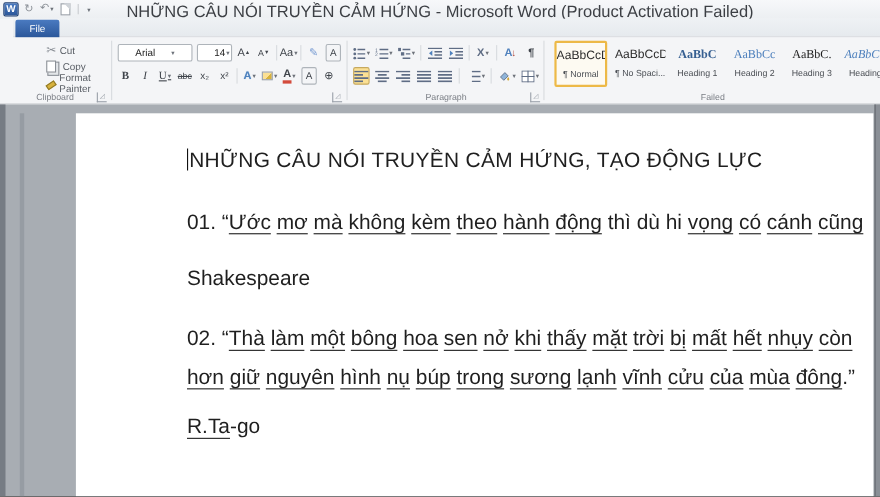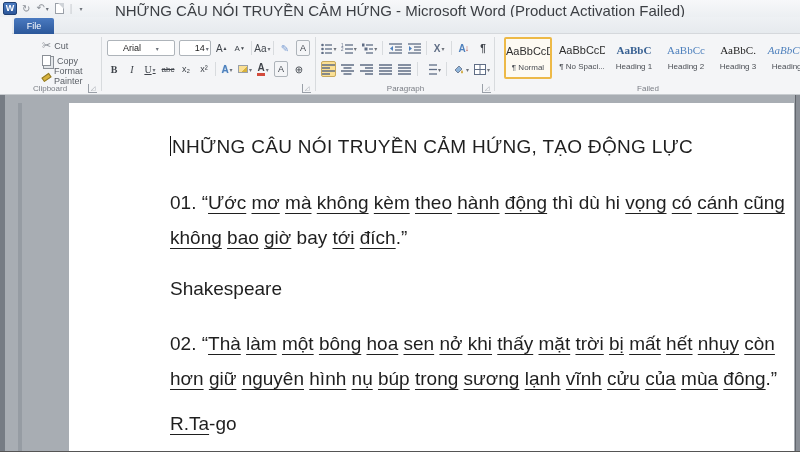--- a/index.html
+++ b/index.html
@@ -346,21 +346,20 @@
     </div>
   </div>
 
   <div class="docarea">
     <div class="leftedge"></div>
     <div class="pageshadow"></div>
     <div class="page">
       <div class="pagecontent">
         <div class="doc-line doc-title"><span class="cursor"></span><span><span>NHỮNG CÂU NÓI TRUYỀN CẢM HỨNG, TẠO ĐỘNG LỰC</span></span></div>
         <div class="doc-line" style="margin-top:21px;"><span><span>01. “</span><span class="misspell">Ước</span><span> </span><span class="misspell">mơ</span><span> </span><span class="misspell">mà</span><span> </span><span class="misspell">không</span><span> </span><span class="misspell">kèm</span><span> </span><span class="misspell">theo</span><span> </span><span class="misspell">hành</span><span> </span><span class="misspell">động</span><span> thì dù hi </span><span class="misspell">vọng</span><span> </span><span class="misspell">có</span><span> </span><span class="misspell">cánh</span><span> </span><span class="misspell">cũng</span></span></div>
-        <div class="doc-line"><span><span class="misspell">không</span><span> </span><span class="misspell">bao</span><span> </span><span class="misspell">giờ</span><span> bay </span><span class="misspell">tới</span><span> </span><span class="misspell">đích</span><span>.”</span></span></div>
         <div class="doc-line" style="margin-top:16px;"><span><span>Shakespeare</span></span></div>
         <div class="doc-line" style="margin-top:20px;"><span><span>02. “</span><span class="misspell">Thà</span><span> </span><span class="misspell">làm</span><span> </span><span class="misspell">một</span><span> </span><span class="misspell">bông</span><span> </span><span class="misspell">hoa</span><span> </span><span class="misspell">sen</span><span> </span><span class="misspell">nở</span><span> </span><span class="misspell">khi</span><span> </span><span class="misspell">thấy</span><span> </span><span class="misspell">mặt</span><span> </span><span class="misspell">trời</span><span> </span><span class="misspell">bị</span><span> </span><span class="misspell">mất</span><span> </span><span class="misspell">hết</span><span> </span><span class="misspell">nhụy</span><span> </span><span class="misspell">còn</span></span></div>
         <div class="doc-line"><span><span class="misspell">hơn</span><span> </span><span class="misspell">giữ</span><span> </span><span class="misspell">nguyên</span><span> </span><span class="misspell">hình</span><span> </span><span class="misspell">nụ</span><span> </span><span class="misspell">búp</span><span> </span><span class="misspell">trong</span><span> </span><span class="misspell">sương</span><span> </span><span class="misspell">lạnh</span><span> </span><span class="misspell">vĩnh</span><span> </span><span class="misspell">cửu</span><span> </span><span class="misspell">của</span><span> </span><span class="misspell">mùa</span><span> </span><span class="misspell">đông</span><span>.”</span></span></div>
         <div class="doc-line" style="margin-top:10px;"><span><span class="misspell">R.Ta</span><span>-go</span></span></div>
       </div>
     </div>
     <div class="rightedge"></div>
   </div>
 
 </div>

